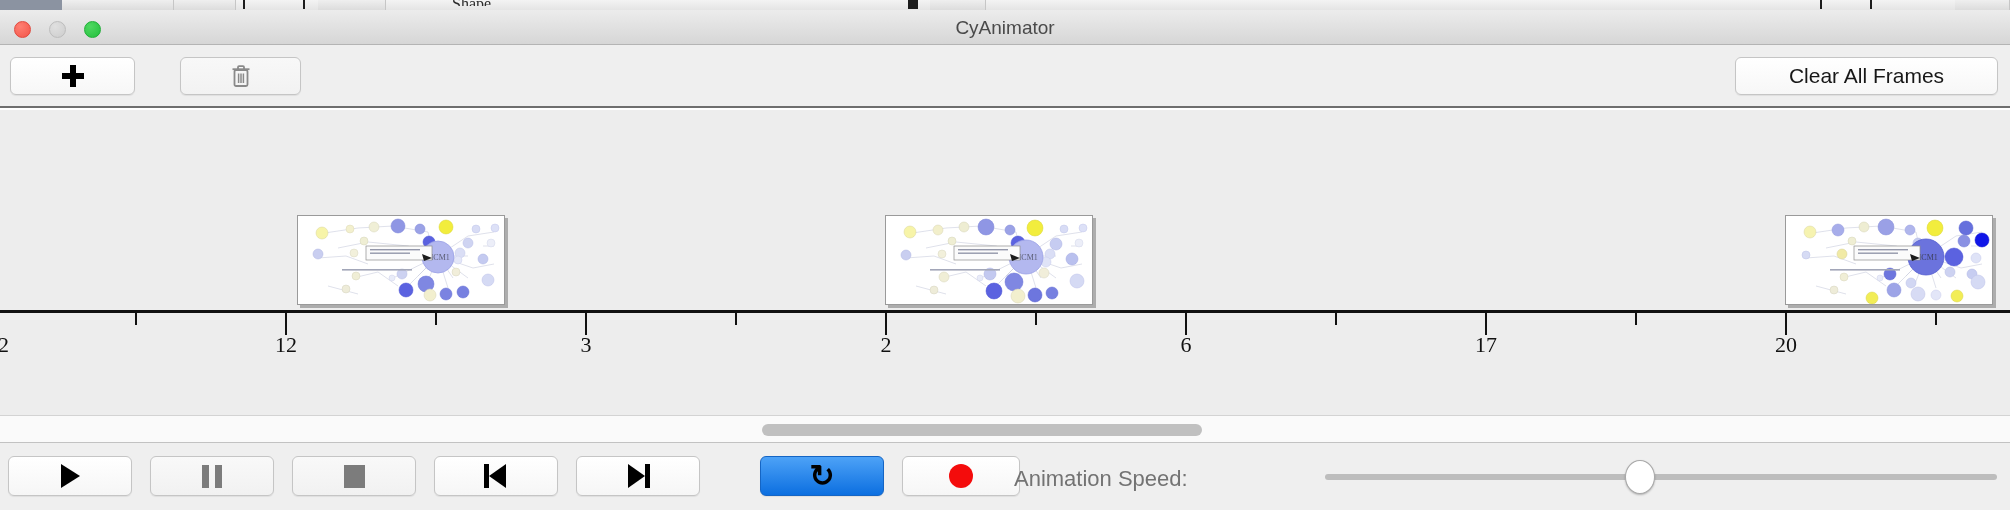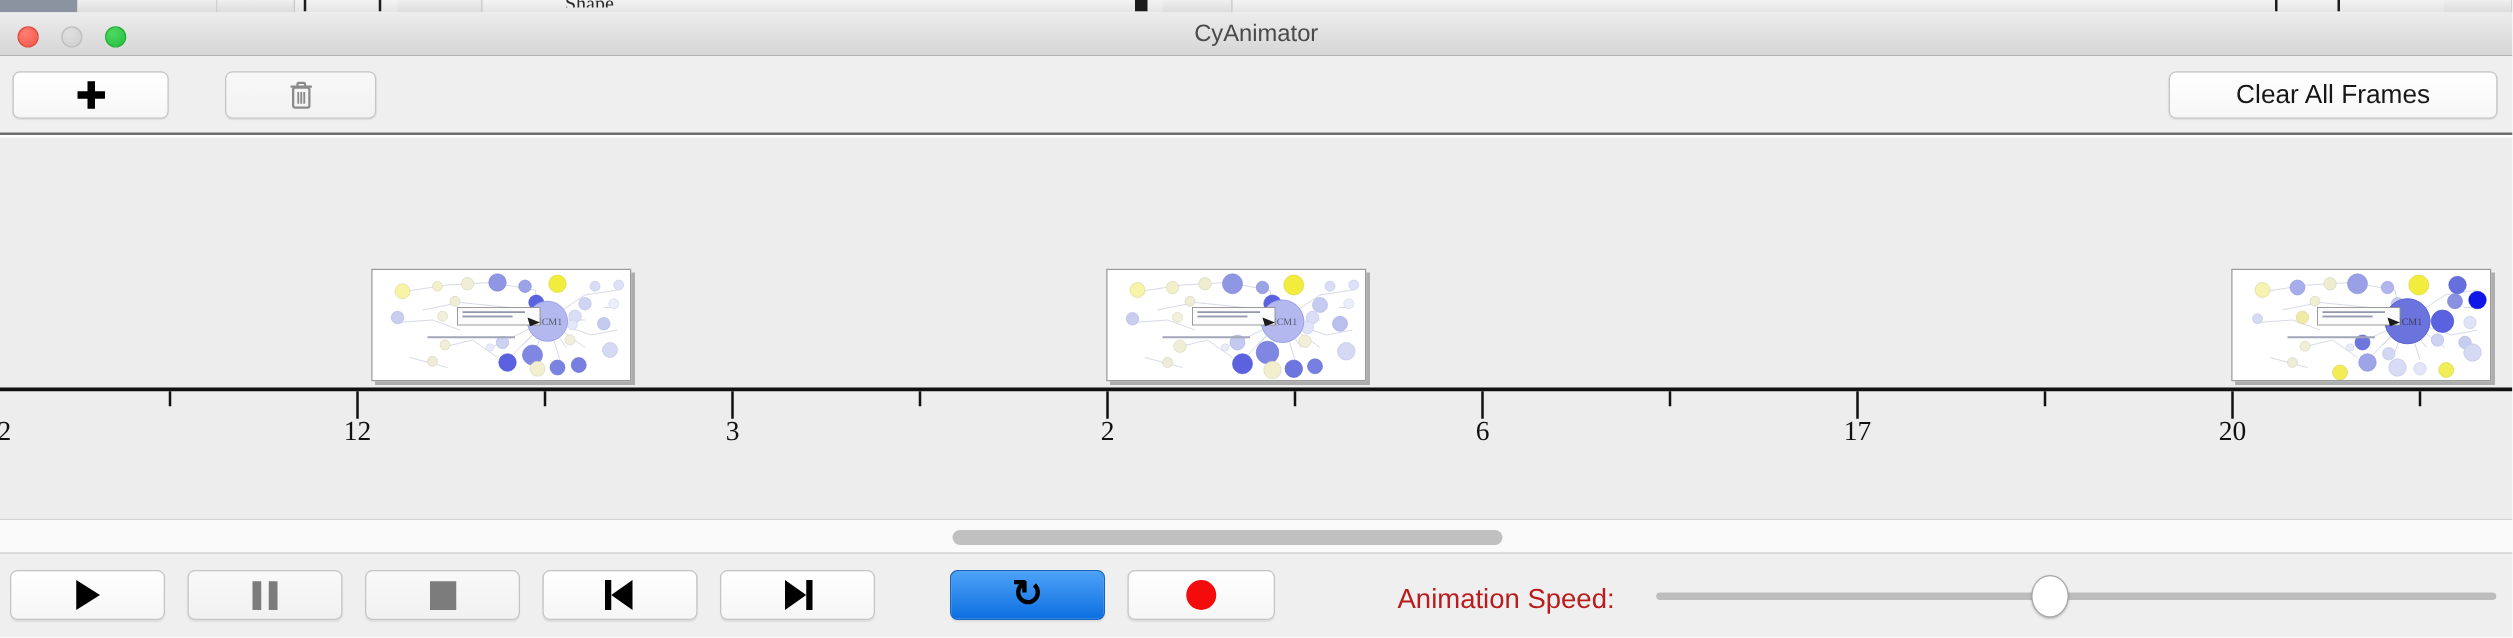--- a/index.html
+++ b/index.html
@@ -177,22 +177,22 @@
     content: ""; position: absolute; right: 0; top: 0; width: 5px; height: 24px; background: #000;
   }
   .gl-next::after {
     content: ""; position: absolute; right: 5px; top: 0; width: 0; height: 0;
     border-left: 17px solid #000; border-top: 12px solid transparent; border-bottom: 12px solid transparent;
   }
   .gl-loop { font-size: 30px; line-height: 30px; color: #000; font-weight: bold; }
   .gl-record { width: 24px; height: 24px; border-radius: 50%; background: #f40c0c; }
 
   .speed-label {
-    position: absolute; left: 1118px; top: 23px;
-    font-size: 22px; color: #b91c1c; text-align: right;
+    position: absolute; left: 1014px; top: 23px;
+    font-size: 22px; color: #737373; text-align: right;
   }
   .slider {
     position: absolute; left: 1325px; top: 31px; width: 672px; height: 6px;
   }
   .slider .track {
     position: absolute; left: 0; top: 0; width: 672px; height: 6px;
     background: #bdbdbd; border-radius: 3px;
   }
   .slider .thumb {
     position: absolute; left: 300px; top: -14px; width: 30px; height: 34px;

